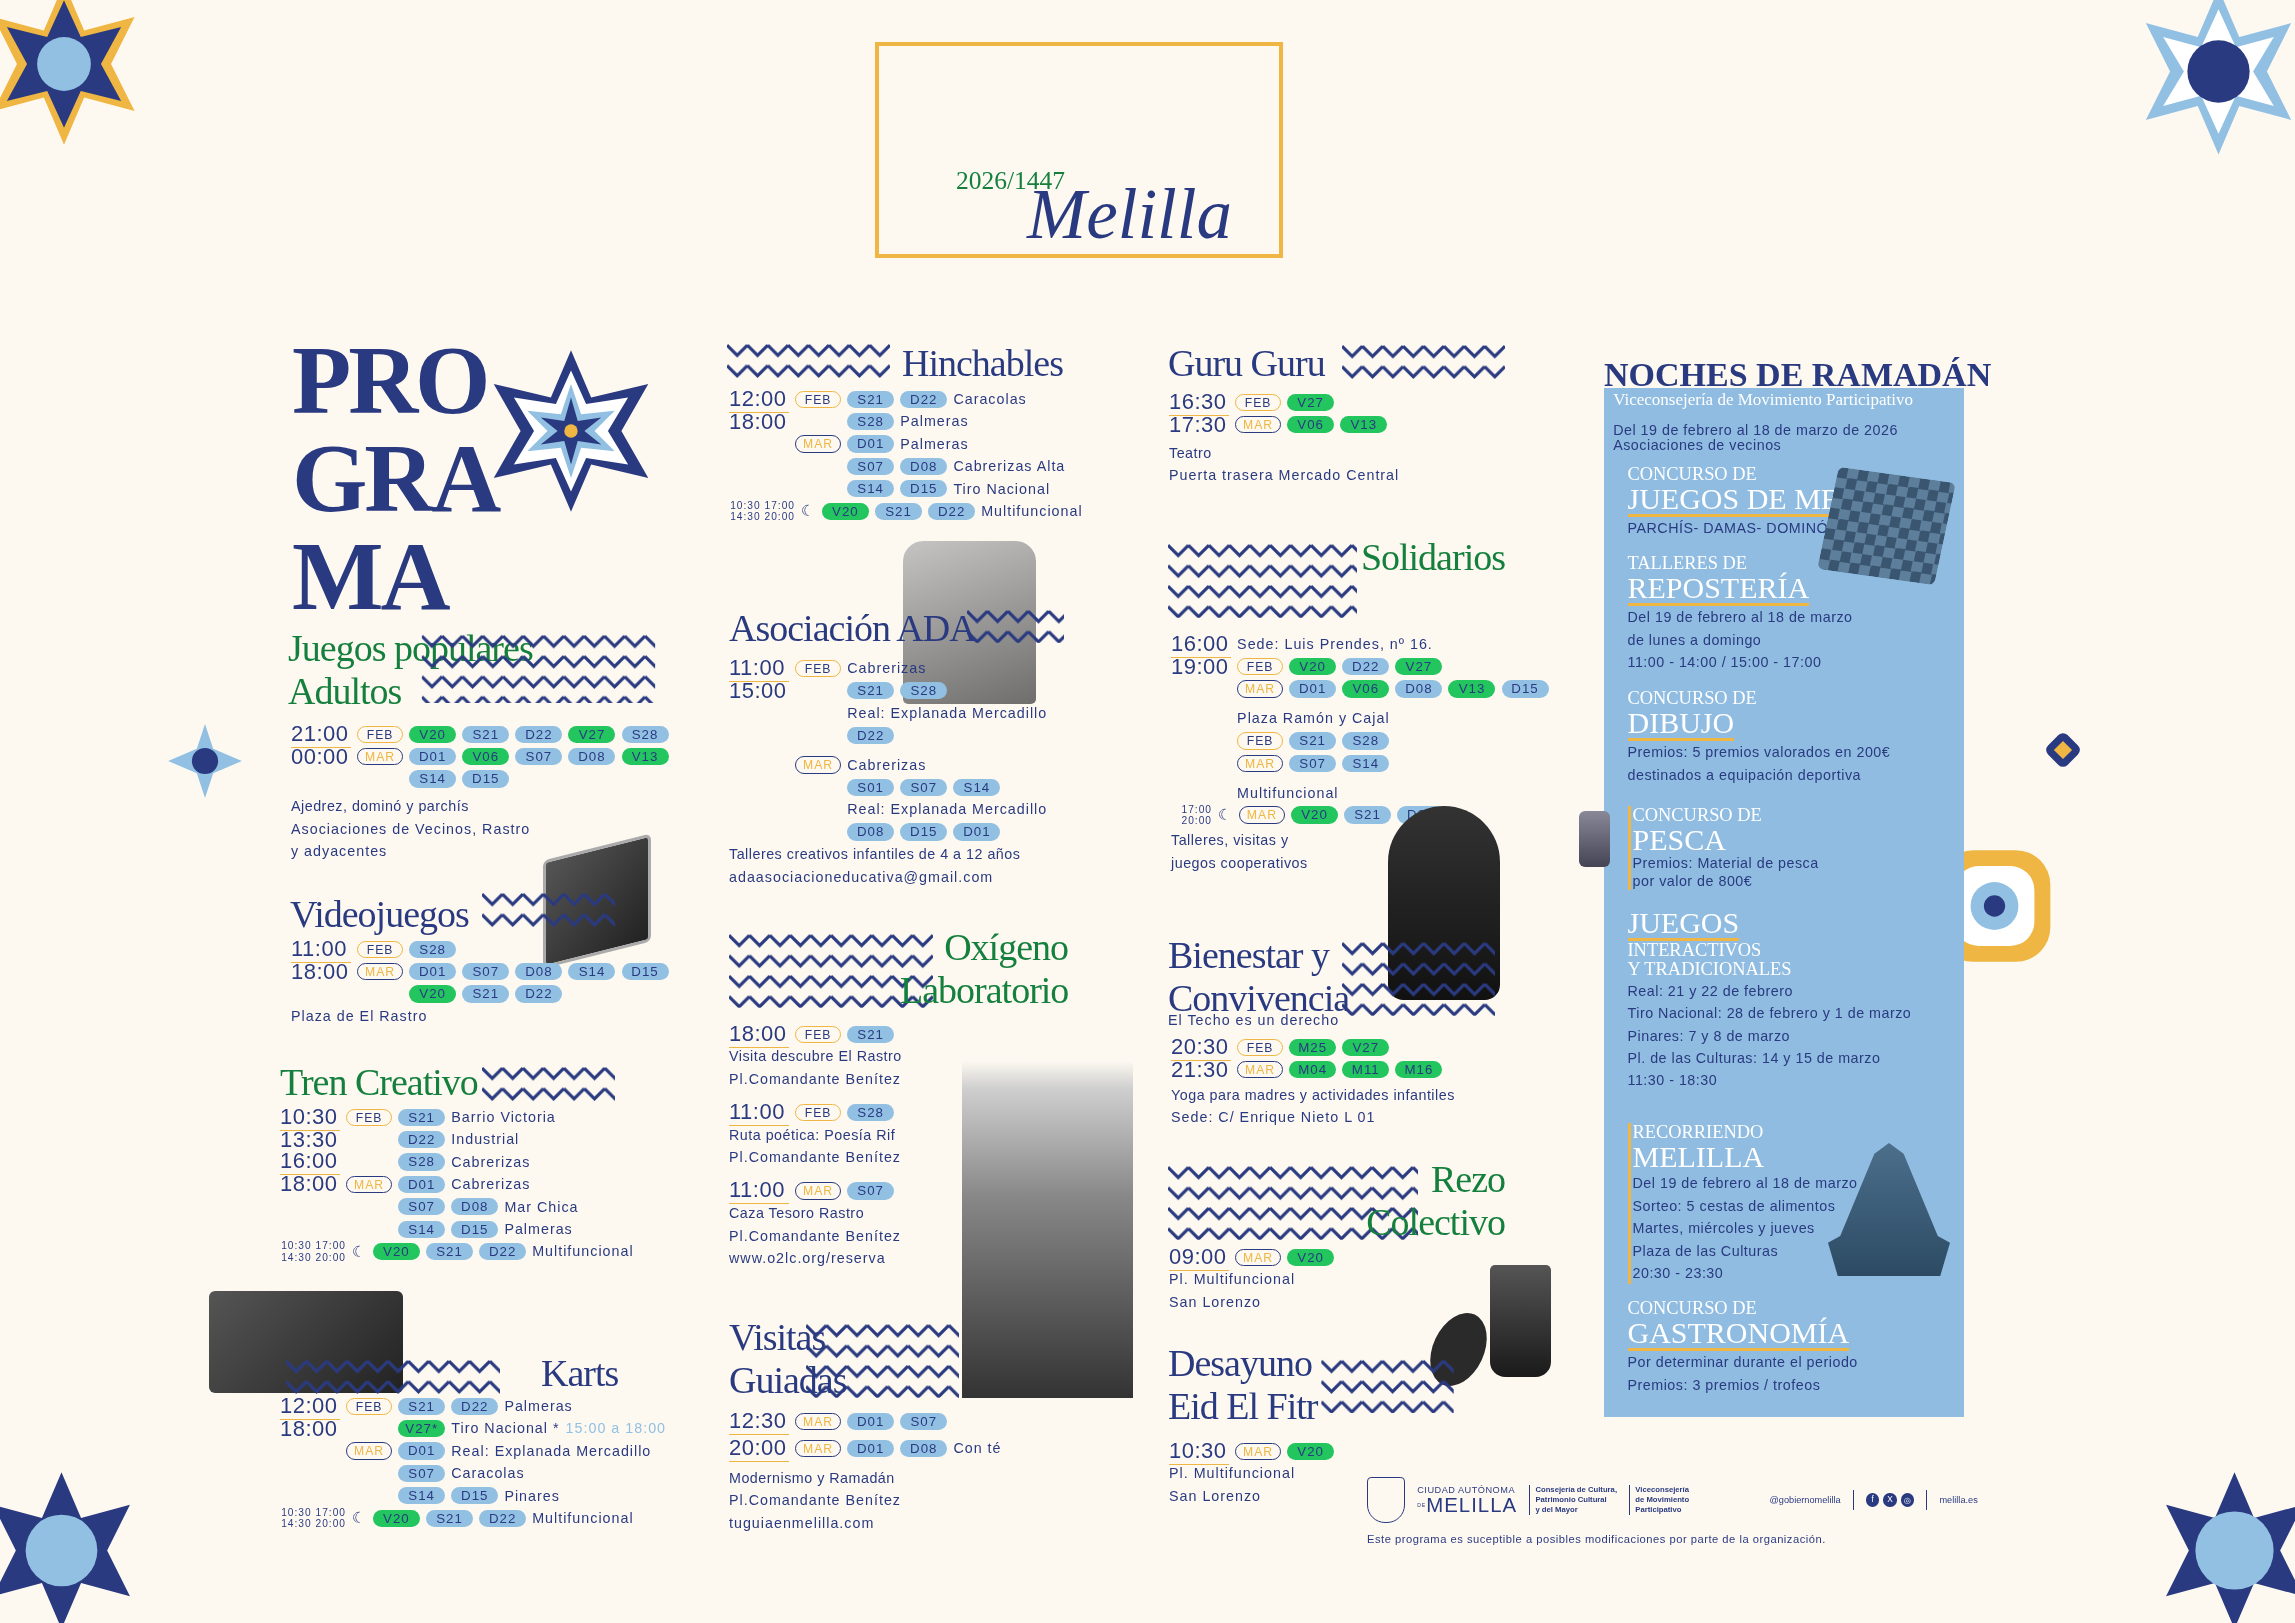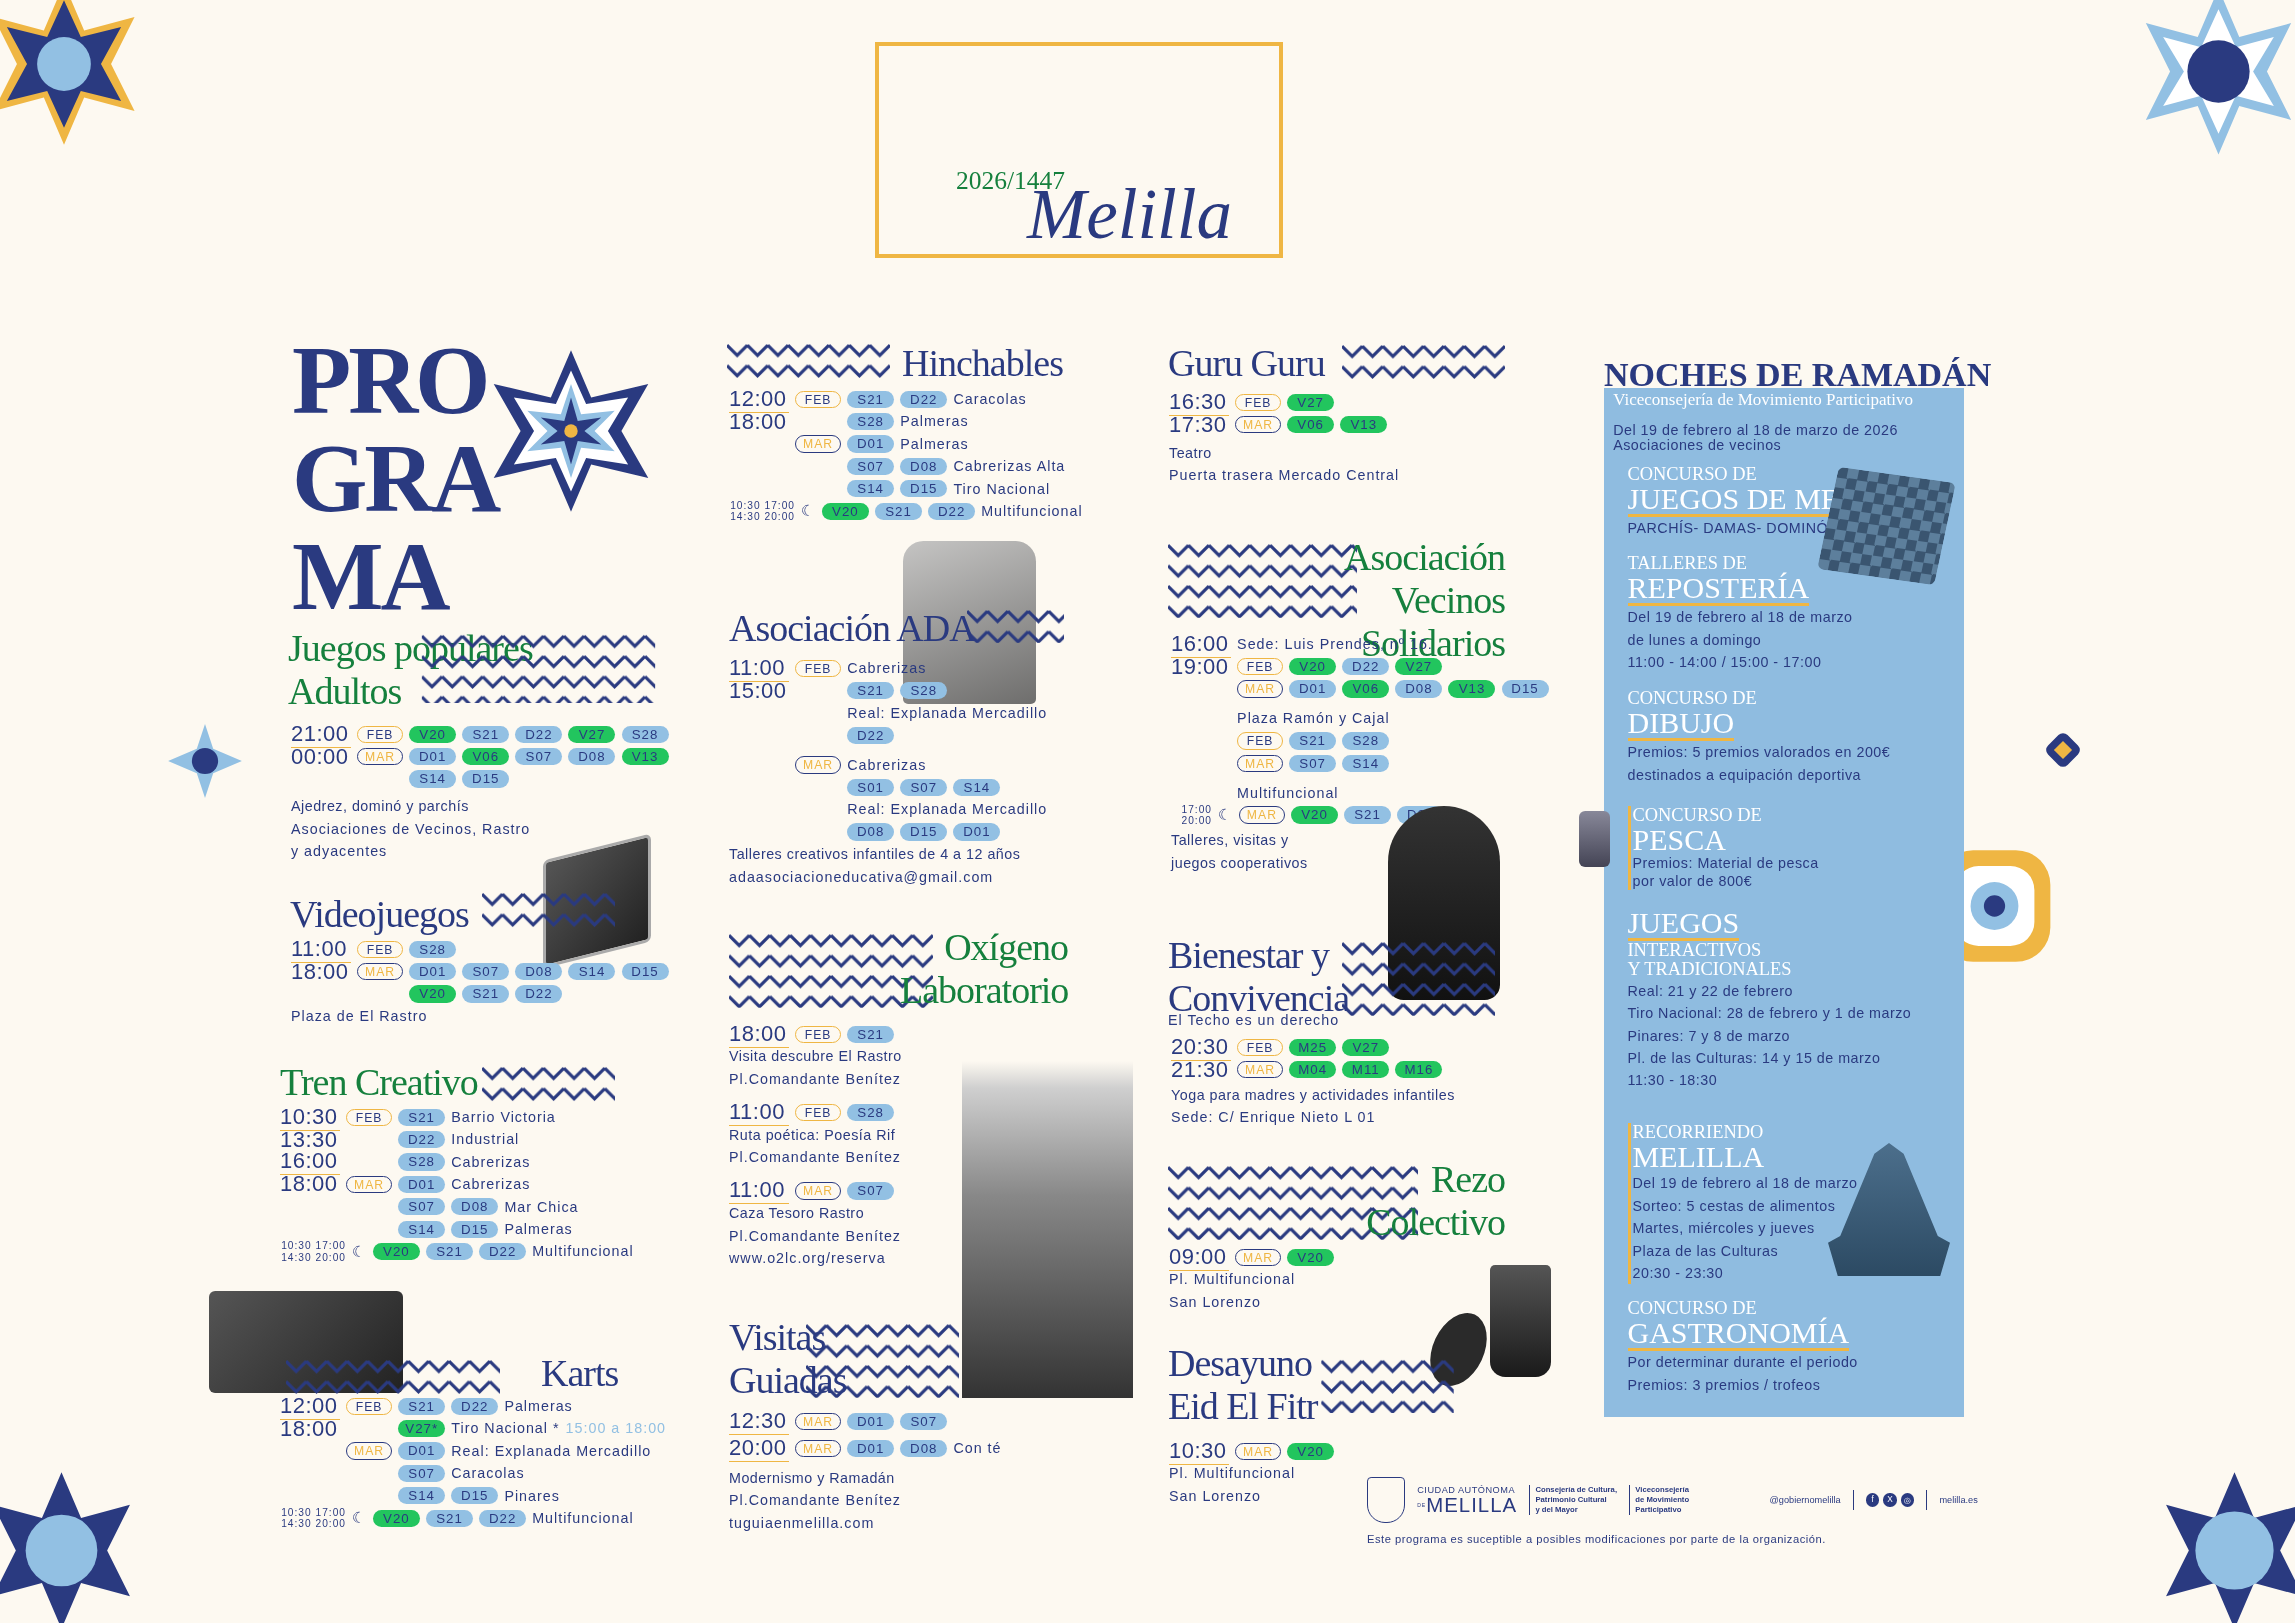--- a/index.html
+++ b/index.html
@@ -459,21 +459,20 @@
       <span class="pill y">V13</span>
     </div>
   <div class="txt bold" style="margin-top:6.1px">Teatro</div>
   <div class="txt">Puerta trasera Mercado Central</div>
 </div>
 
 <svg class="zig" style="left:1168px;top:541px;color:#2a3a80" width="189" height="77" viewBox="0 0 370 150">
     <rect width="370" height="150" fill="url(#zz)"></rect>
   </svg>
 <div class="abs serif gold sec-title" style="left:1224px;top:536px;width:281px;text-align:right;">
-  <div>Asociación Vecinos</div>
   <div>Solidarios</div>
 </div>
 <div class="abs" style="left:1171px;top:633px;">
   <div class="row">
       <span class="time u">16:00</span>
       <span class="txt">Sede: Luis Prendes, nº 16.</span>
     </div>
   <div class="row">
       <span class="time">19:00</span>
       <span class="month feb">FEB</span>

